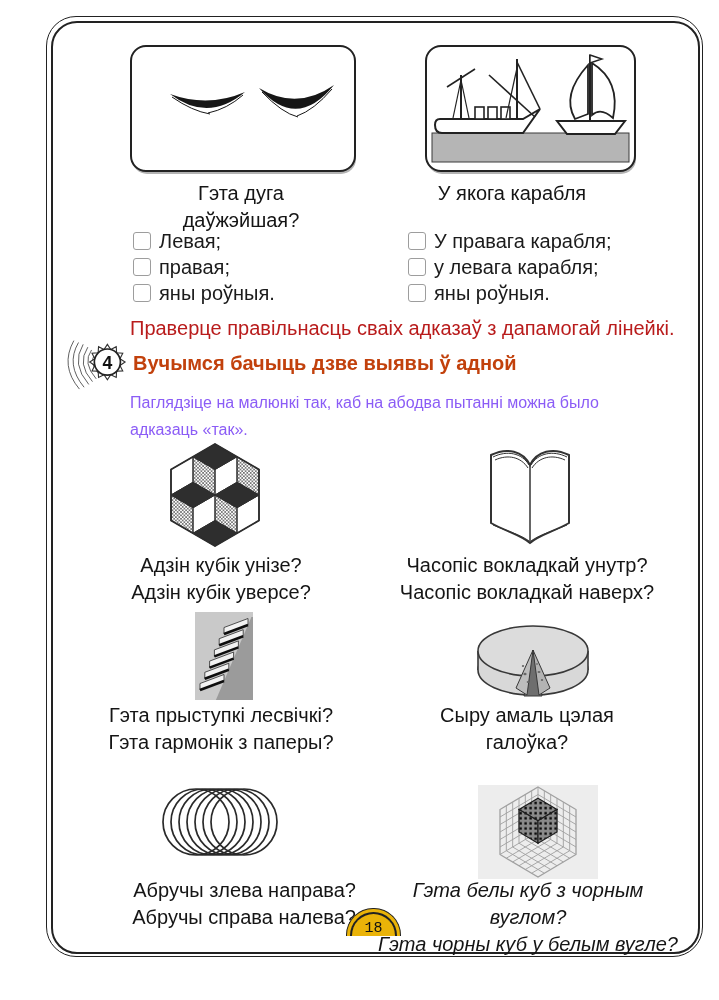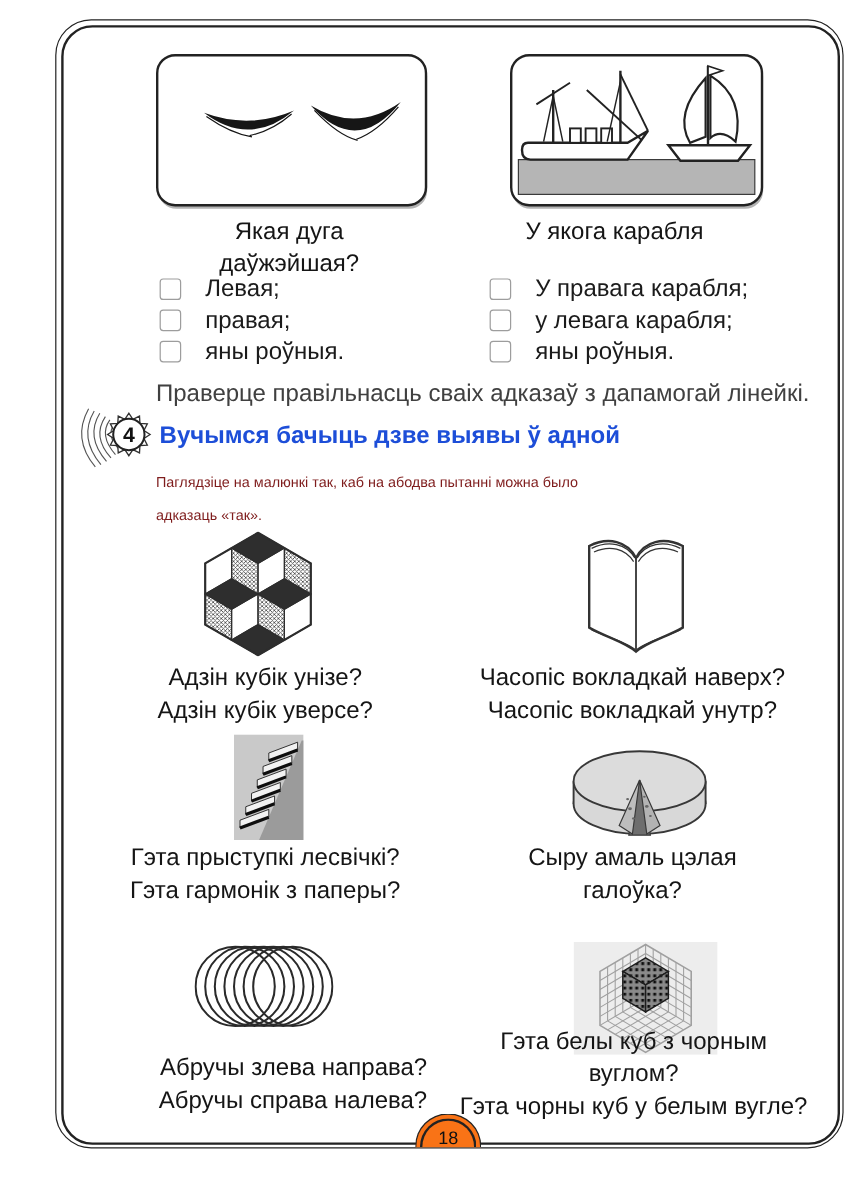--- a/index.html
+++ b/index.html
@@ -8,29 +8,29 @@
     font-family:"Liberation Sans","DejaVu Sans",sans-serif;color:#1b1b1b;
     overflow:hidden;
   }
   .abs{position:absolute;}
   
   .frame-outer{left:46px;top:16px;width:655px;height:939px;border:1.4px solid #222;border-radius:30px;}
   .frame-inner{left:50.5px;top:20.5px;width:645px;height:929px;border:2.4px solid #222;border-radius:26px;}
   
   .figbox{border:2.4px solid #222;border-radius:16px;background:#fff;box-shadow:1px 3px 0 -1px #b3b3b3;}
   .cap{position:absolute;text-align:center;font-size:20px;line-height:27px;color:#151515;}
-  .opt{display:flex;align-items:flex-start;gap:20px;height:26px;}
+  .opt{display:flex;align-items:flex-start;gap:8px;height:26px;}
   .chk{width:16px;height:16px;border:1.6px solid #9d9d9d;border-radius:3px;background:#fff;margin-top:3px;flex:none;}
   .optlabel{font-size:20px;line-height:25px;white-space:nowrap;}
-  .note{position:absolute;font-size:20px;white-space:nowrap;color:#404040;}
-  .sec-title{position:absolute;font-size:20px;font-weight:bold;color:#1d4ed8;white-space:nowrap;}
-  .intro{position:absolute;font-size:12px;line-height:27px;color:#7f1d1d;}
+  .note{position:absolute;font-size:20px;white-space:nowrap;color:#b91c1c;}
+  .sec-title{position:absolute;font-size:20px;font-weight:bold;color:#c2410c;white-space:nowrap;}
+  .intro{position:absolute;font-size:16px;line-height:27px;color:#8b5cf6;}
   
-  .bump{left:346px;top:928px;width:53px;height:27px;background:#f97316;border:1.4px solid #222;border-bottom:none;
-        border-radius:27px 27px 0 0;z-index:5;}
+  .bump{left:346px;top:908px;width:53px;height:27px;background:#eab308;border:1.4px solid #222;border-bottom:none;
+        border-radius:27px 27px 0 0;z-index:5;font-family:Liberation Mono, monospace;}
   .bump-in{position:absolute;left:3px;top:3px;right:3px;bottom:0;border:2px solid #222;border-bottom:none;
         border-radius:24px 24px 0 0;display:flex;justify-content:center;}
   .pagenum{font-size:15px;margin-top:6px;color:#111;}
   svg{display:block;}
 </style>
 </head>
 <body>
 
 <div class="abs frame-outer"></div>
 <div class="abs frame-inner"></div>
@@ -65,21 +65,21 @@
 
     <polygon points="130,74 198,74 188,87 140,87" fill="#fff" stroke="#222" stroke-width="2"></polygon>
     <line x1="163" y1="8" x2="163" y2="74" stroke="#222" stroke-width="2"></line>
     <path d="M161 18 Q134 48 148 72 L161 67 Z" fill="#fff" stroke="#222" stroke-width="1.8"></path>
     <path d="M165 16 Q194 34 186 71 Q174 60 165 68 Z" fill="#fff" stroke="#222" stroke-width="1.8"></path>
     <path d="M163 8 L175 12 L163 16 Z" fill="#fff" stroke="#222" stroke-width="1.4"></path>
   </svg>
 </div>
 
 <div class="cap" style="left:122px;top:180px;width:238px;">
-  <div>Якая дуга</div>
+  <div>Гэта дуга</div>
   <div>даўжэйшая?</div>
 </div>
 <div class="cap" style="left:396px;top:180px;width:232px;">
   <div>У якога карабля</div>
 </div>
 
 <div class="abs" style="left:133px;top:229px;">
   <div class="opt">
     <div class="chk"></div>
     <span class="optlabel">Левая;</span>
@@ -160,22 +160,22 @@
   <path d="M78 15 C65 9, 52 12, 45 23" fill="none" stroke="#333" stroke-width="1"></path>
   <path d="M6 80 C20 86, 34 90, 42 96" fill="none" stroke="#333" stroke-width="1"></path>
   <path d="M80 80 C66 86, 52 90, 44 96" fill="none" stroke="#333" stroke-width="1"></path>
 </svg>
 
 <div class="cap" style="left:96px;top:552px;width:250px;">
   <div>Адзін кубік унізе?</div>
   <div>Адзін кубік уверсе?</div>
 </div>
 <div class="cap" style="left:398px;top:552px;width:258px;">
+  <div>Часопіс вокладкай унутр?</div>
   <div>Часопіс вокладкай наверх?</div>
-  <div>Часопіс вокладкай унутр?</div>
 </div>
 
 <svg class="abs" style="left:195px;top:612px;" width="58" height="88" viewBox="0 0 58 88">
   <rect x="0" y="0" width="58" height="88" fill="#c9c9c9"></rect>
   <polygon points="20.9,88 58,88 58,5 56.4,5" fill="#9b9b9b"></polygon>
   <g>
     <polygon points="5,78 29,69 29,62.5 5,71.5" fill="#f2f2f2" stroke="#2b2b2b" stroke-width="0.8"></polygon>
     <line x1="5" y1="78" x2="29" y2="69" stroke="#0e0e0e" stroke-width="2.6"></line>
     <polygon points="9.8,66.8 33.8,57.8 33.8,51.3 9.8,60.3" fill="#f2f2f2" stroke="#2b2b2b" stroke-width="0.8"></polygon>
     <line x1="9.8" y1="66.8" x2="33.8" y2="57.8" stroke="#0e0e0e" stroke-width="2.6"></line>
@@ -277,21 +277,21 @@
     <polygon points="60,13 79,24 60,35 41,24" fill="url(#cdots)"></polygon>
     <polygon points="60,35 41,24 41,46 60,57" fill="url(#cdots)"></polygon>
     <polygon points="60,35 79,24 79,46 60,57" fill="url(#cdots)"></polygon>
   </g>
 </svg>
 
 <div class="cap" style="left:86px;top:877px;width:270px;text-align:right;">
   <div>Абручы злева направа?</div>
   <div>Абручы справа налева?</div>
 </div>
-<div class="cap" style="left:378px;top:855px;width:300px;">
+<div class="cap" style="left:378px;top:877px;width:300px;font-style:italic;">
   <div>Гэта белы куб з чорным вуглом?</div>
   <div>Гэта чорны куб у белым вугле?</div>
 </div>
 
 <div class="abs bump">
   <div class="bump-in">
     <span class="pagenum">18</span>
   </div>
 </div>
 

